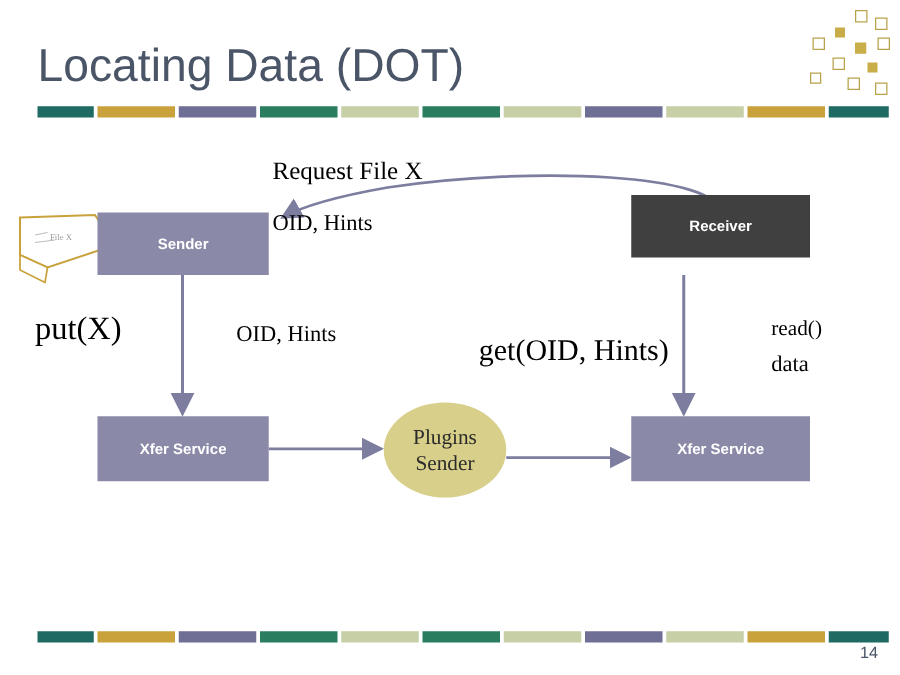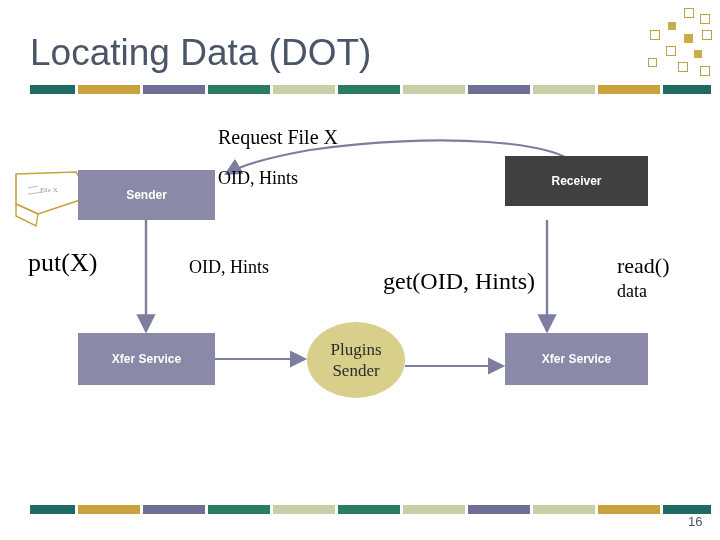--- a/index.html
+++ b/index.html
@@ -43,21 +43,21 @@
     font-family:"Liberation Serif",serif;
   }
 
   
   .lbl{position:absolute;font-family:"Liberation Serif",serif;color:#000000;}
   .lbl-request{left:218px;top:126px;font-size:20px;}
   .lbl-oid-top{left:218px;top:168px;font-size:18px;}
   .lbl-putx{left:28px;top:248px;font-size:26px;}
   .lbl-oid-mid{left:189px;top:257px;font-size:18px;}
   .lbl-get{left:383px;top:268px;font-size:24px;}
-  .lbl-read{left:617px;top:253px;font-size:22px;}
+  .lbl-read{left:617px;top:253px;font-size:17px;}
   .lbl-data{left:617px;top:281px;font-size:18px;}
 
   
   .pagenum{position:absolute;left:688px;top:514px;font-size:13px;color:#4a5568;font-family:"Liberation Sans",sans-serif;}
 
   
   svg.conn{position:absolute;left:0;top:0;width:720px;height:540px;pointer-events:none;}
 
   
   .pageicon{position:absolute;left:14px;top:170px;width:80px;height:58px;}
@@ -150,14 +150,14 @@
   </div>
 
   <div class="lbl lbl-request">Request File X</div>
   <div class="lbl lbl-oid-top">OID, Hints</div>
   <div class="lbl lbl-putx">put(X)</div>
   <div class="lbl lbl-oid-mid">OID, Hints</div>
   <div class="lbl lbl-get">get(OID, Hints)</div>
   <div class="lbl lbl-read">read()</div>
   <div class="lbl lbl-data">data</div>
 
-  <div class="pagenum">16</div>
+  <div class="pagenum">14</div>
 </div>
 
 </body></html>

